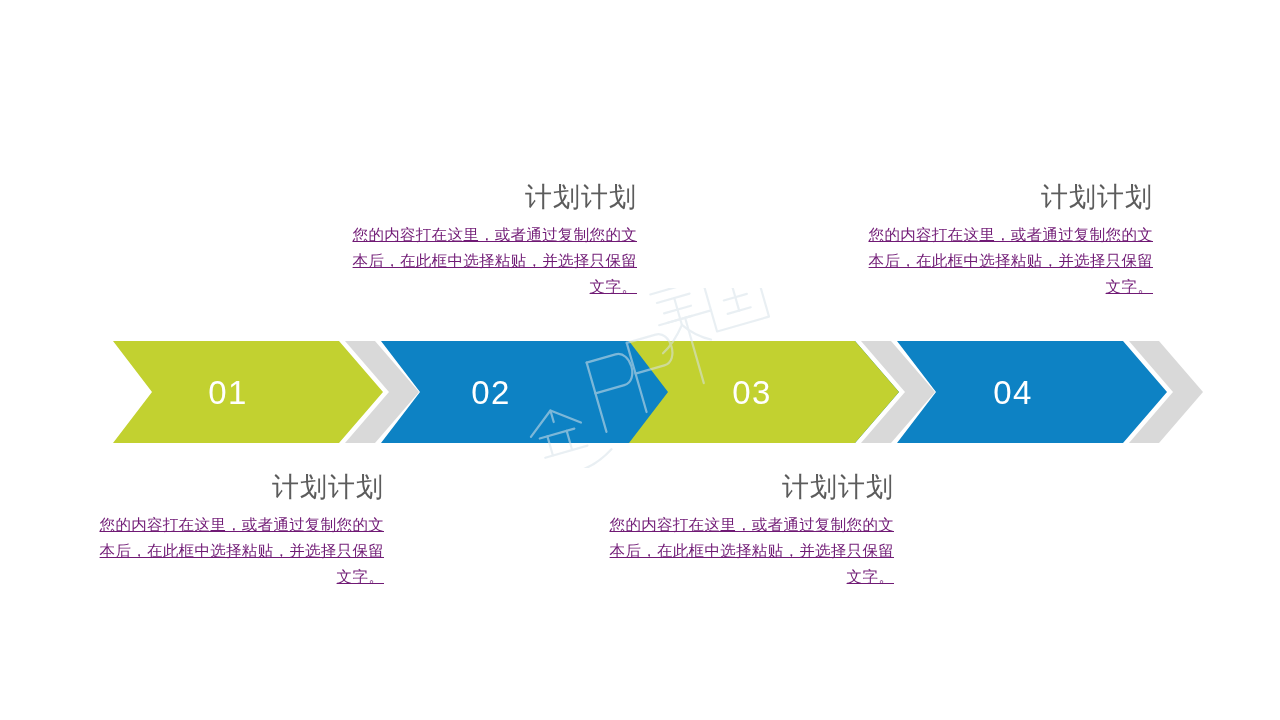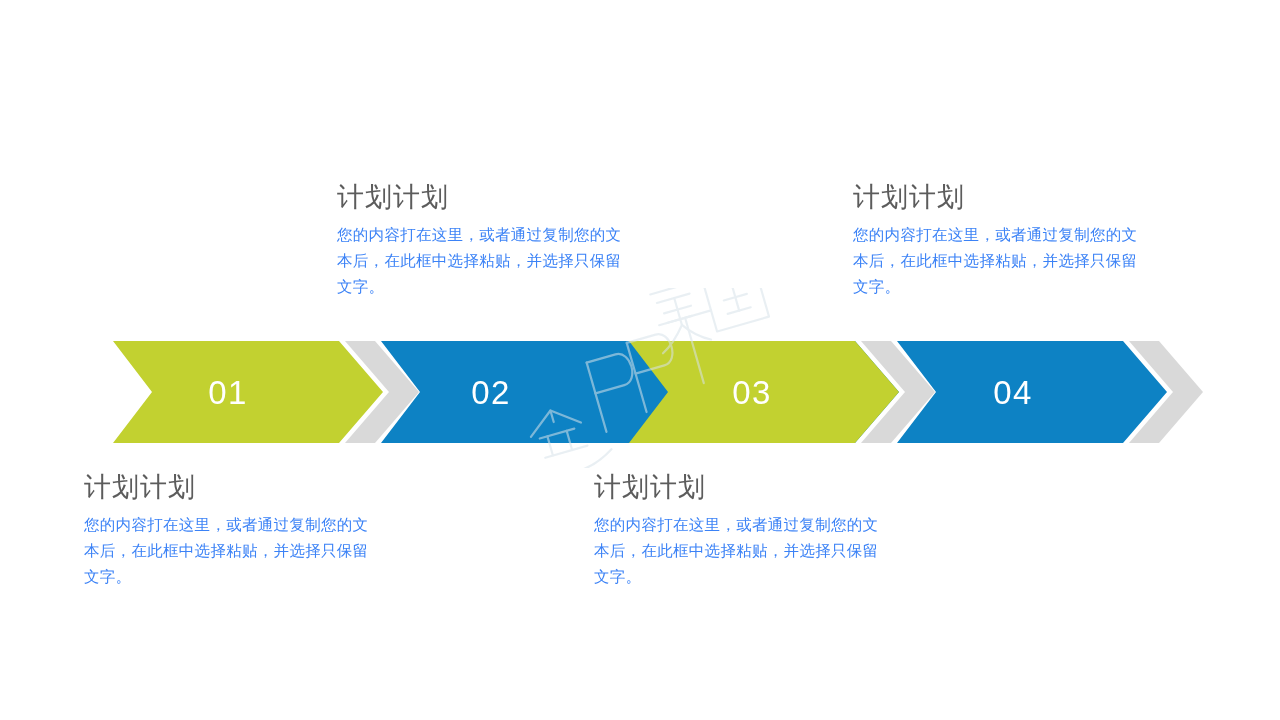--- a/index.html
+++ b/index.html
@@ -43,38 +43,39 @@
     top: 336px;
     width: 1280px;
     height: 112px;
     z-index: 20;
   }
 
   
   .callout {
     position: absolute;
     width: 300px;
-    text-align: left;
+    text-align: right;
     z-index: 30;
   }
   .callout-title {
     font-size: 27px;
     line-height: 34px;
     color: #5c5c5c;
     letter-spacing: 1px;
     margin: 0 0 8px 0;
     font-weight: 400;
     white-space: nowrap;
   }
   .callout-body {
     font-size: 15.5px;
     line-height: 26px;
-    color: #3b82f6;
+    color: #701a75;
     margin: 0;
     letter-spacing: 0.3px;
+    text-decoration: underline;
   }
 
   .callout-top-1  { left: 337px; top: 180px; }
   .callout-top-2  { left: 853px; top: 180px; }
   .callout-bot-1  { left: 84px;  top: 470px; }
   .callout-bot-2  { left: 594px; top: 470px; }
 
   
   .num-text {
     font-family: "Liberation Sans", "DejaVu Sans", sans-serif;

